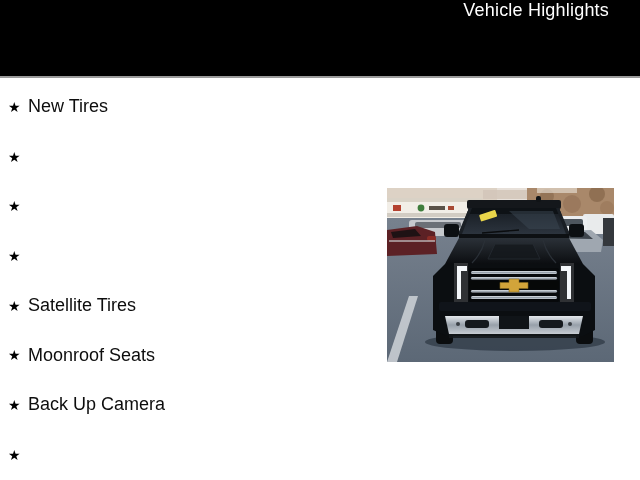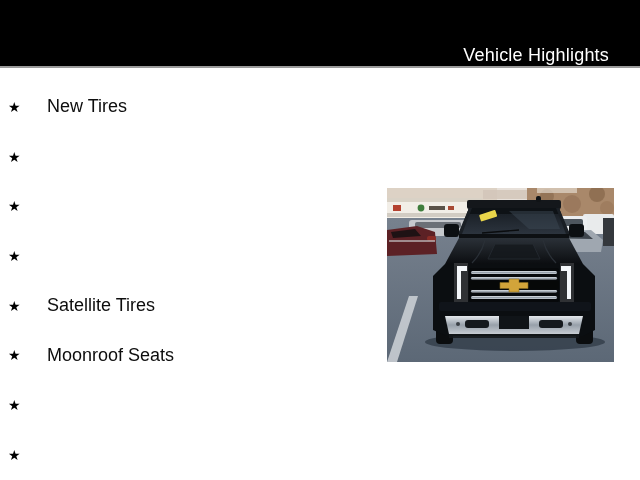--- a/index.html
+++ b/index.html
@@ -3,42 +3,42 @@
 <meta charset="utf-8">
 <style>
   html, body { margin:0; padding:0; }
   body {
     width:640px; height:480px;
     background:#ffffff;
     font-family:"Liberation Sans", sans-serif;
     position:relative; overflow:hidden;
   }
   .topbar {
-    height:68px; background:#000000;
+    height:78px; background:#000000;
     border-bottom:2px solid #9b9b9b;
-    display:flex; align-items:flex-end; justify-content:flex-end;
+    display:flex; align-items:flex-start; justify-content:flex-end;
     padding-right:31px; box-sizing:border-box;
   }
   .topbar .title {
     color:#ffffff; font-size:18px; font-weight:400;
     margin:0; letter-spacing:.2px;
   }
   .highlights {
     list-style:none; margin:0; padding:0;
     position:absolute; top:82px; left:0; width:380px;
   }
   .highlights li {
     height:49.7px; display:flex; align-items:center;
   }
   .highlights .star {
     display:inline-block; width:15px; margin-left:8px;
     font-size:14px; line-height:1; color:#000000; text-align:left;
   }
   .highlights .label {
-    margin-left:24px; font-size:18px; color:#0d0d0d;
+    margin-left:5px; font-size:18px; color:#0d0d0d;
   }
   .photo {
     position:absolute; left:387px; top:188px;
     width:227px; height:174px; margin:0;
   }
   .photo svg { display:block; width:227px; height:174px; }
 </style>
 </head>
 <body>
 
@@ -65,20 +65,21 @@
     <li>
       <span class="star">★</span>
       <span class="label">Satellite Tires</span>
     </li>
     <li>
       <span class="star">★</span>
       <span class="label">Moonroof Seats</span>
     </li>
     <li>
       <span class="star">★</span>
+      <span class="label">Back Up Camera</span>
     </li>
     <li>
       <span class="star">★</span>
     </li>
   </ul>
 
   <figure class="photo">
     <svg viewBox="0 0 227 174" xmlns="http://www.w3.org/2000/svg">
       <defs>
         <linearGradient id="pav" x1="0" y1="0" x2="0" y2="1">

